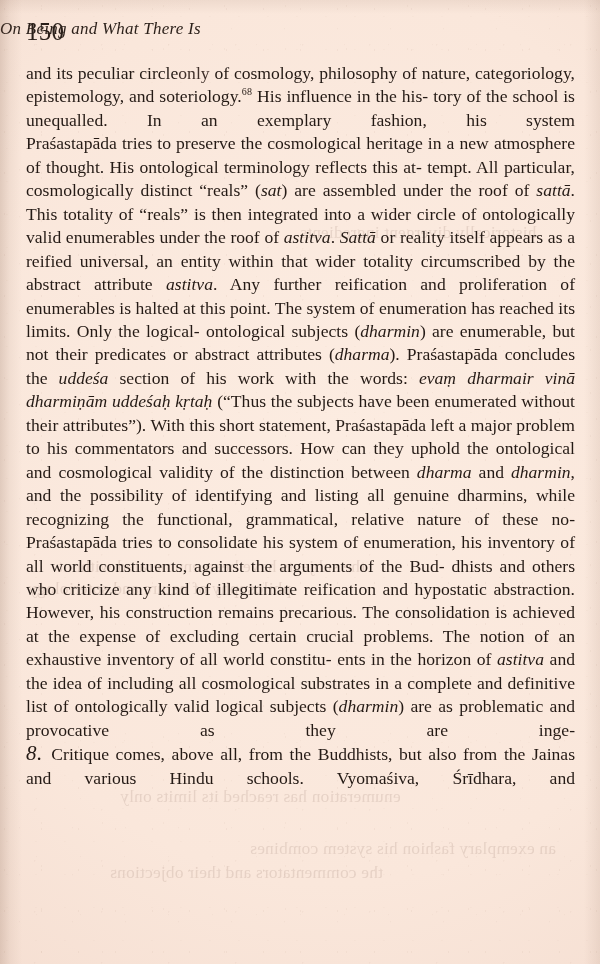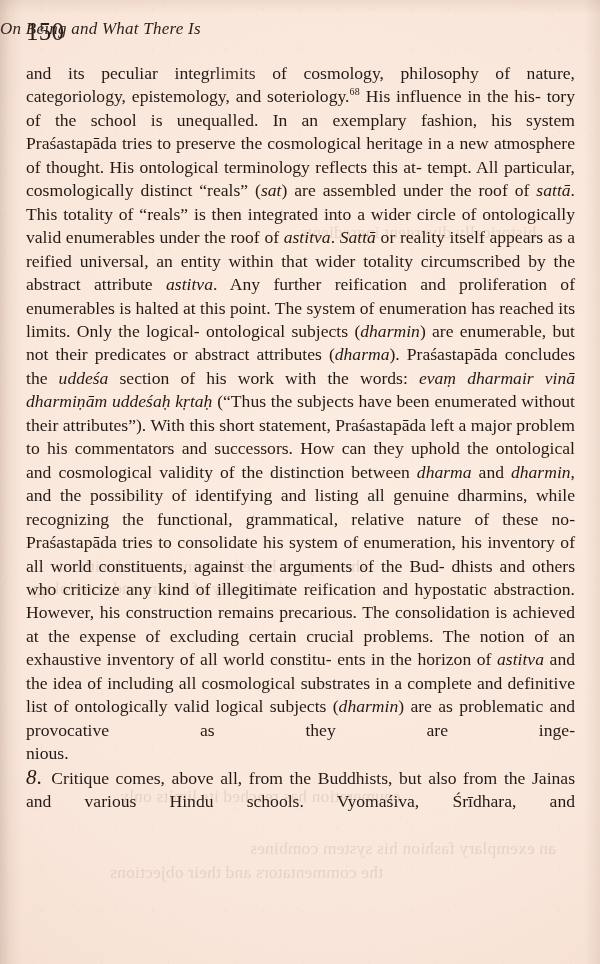--- a/index.html
+++ b/index.html
@@ -162,26 +162,25 @@
   <div class="bleed" style="left:250px; top:838px;">an exemplary fashion his system combines</div>
   <div class="bleed" style="left:110px; top:862px;">the commentators and their objections</div>
 
   <div id="running-head">
     <div id="folio">150</div>
     <div id="head-title">On Being and What There Is</div>
   </div>
 
   <div id="textblock">
 
-    <p class="just-all"><span>and its peculiar integr</span><span class="faded">limits</span><span> of cosmology, philosophy of nature,</span> <span>categoriology, epistemology, and soteriology.</span><sup class="fn">68</sup><span> His influence in the his-</span> <span>tory of the school is unequalled. In an exemplary fashion, his system</span></p>
+    <p class="just-all"><span>and its peculiar circle</span><span class="faded">only</span><span> of cosmology, philosophy of nature,</span> <span>categoriology, epistemology, and soteriology.</span><sup class="fn">68</sup><span> His influence in the his-</span> <span>tory of the school is unequalled. In an exemplary fashion, his system</span></p>
 
     <p class="indent just-all"><span>Praśastapāda tries to preserve the cosmological heritage in a new</span> <span>atmosphere of thought. His ontological terminology reflects this at-</span> <span>tempt. All particular, cosmologically distinct “reals” (</span><i>sat</i><span>) are assembled</span> <span>under the roof of </span><i>sattā</i><span>. This totality of “reals” is then integrated into a</span> <span>wider circle of ontologically valid enumerables under the roof of </span><i>astitva</i><span>.</span> <i>Sattā</i><span> or reality itself appears as a reified universal, an entity within that</span> <span>wider totality circumscribed by the abstract attribute </span><i>astitva</i><span>. Any further</span> <span>reification and proliferation of enumerables is halted at this point. The</span> <span>system of enumeration has reached its limits. Only the logical-</span> <span>ontological subjects (</span><i>dharmin</i><span>) are enumerable, but not their predicates or</span> <span>abstract attributes (</span><i>dharma</i><span>). Praśastapāda concludes the </span><i>uddeśa</i><span> section of</span> <span>his work with the words: </span><i>evaṃ dharmair vinā dharmiṇām uddeśaḥ kṛtaḥ</i> <span>(“Thus the subjects have been enumerated without their attributes”).</span> <span>With this short statement, Praśastapāda left a major problem to his</span> <span>commentators and successors. How can they uphold the ontological and</span> <span>cosmological validity of the distinction between </span><i>dharma</i><span> and </span><i>dharmin</i><span>, and</span> <span>the possibility of identifying and listing all genuine dharmins, while</span> <span>recognizing the functional, grammatical, relative nature of these no-</span></p>
 
     <p class="indent just-all"><span>Praśastapāda tries to consolidate his system of enumeration, his</span> <span>inventory of all world constituents, against the arguments of the Bud-</span> <span>dhists and others who criticize any kind of illegitimate reification and</span> <span>hypostatic abstraction. However, his construction remains precarious.</span> <span>The consolidation is achieved at the expense of excluding certain crucial</span> <span>problems. The notion of an exhaustive inventory of all world constitu-</span> <span>ents in the horizon of </span><i>astitva</i><span> and the idea of including all cosmological</span> <span>substrates in a complete and definitive list of ontologically valid logical</span> <span>subjects (</span><i>dharmin</i><span>) are as problematic and provocative as they are inge-</span></p>
-    <p><span>nious.</span></p>
 
 
     <p class="indent just-all gap-before"><span class="secnum">8.</span> <span>Critique comes, above all, from the Buddhists, but also from</span> <span>the Jainas and various Hindu schools. Vyomaśiva, Śrīdhara, and</span></p>
 
   </div>
 
   <div id="grain"></div>
   <div id="top-shadow"></div>
   <div id="right-shadow"></div>
   <div id="gutter-shadow"></div>

